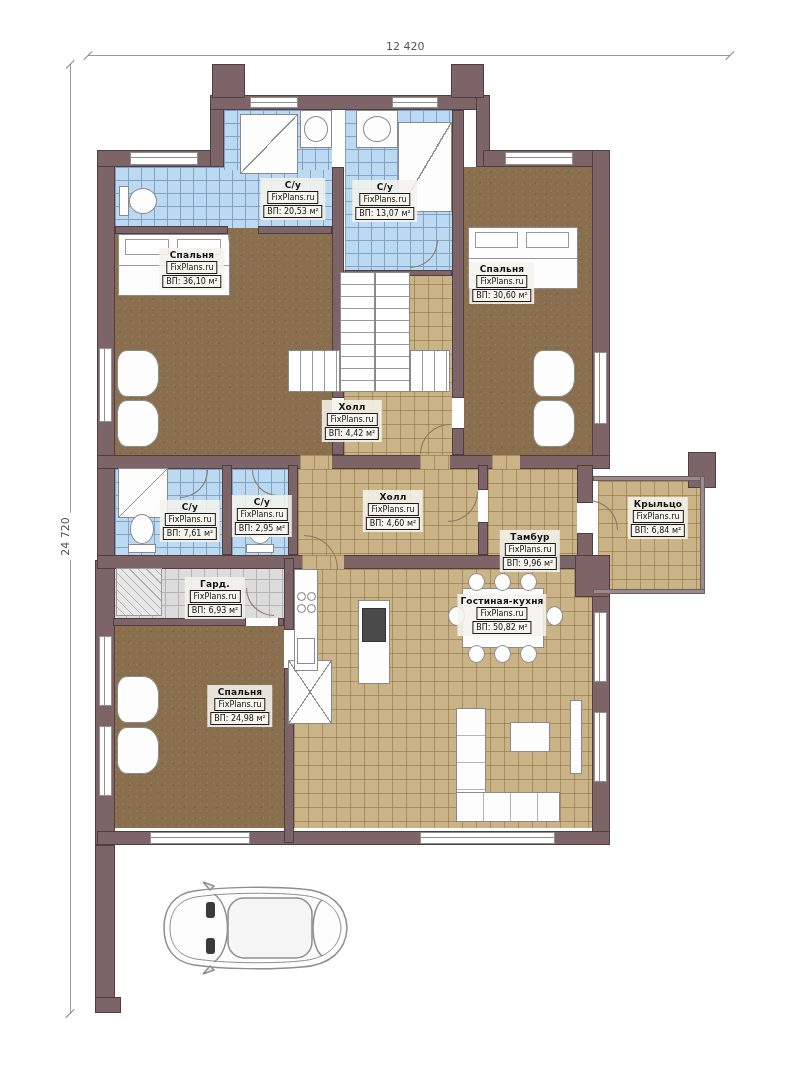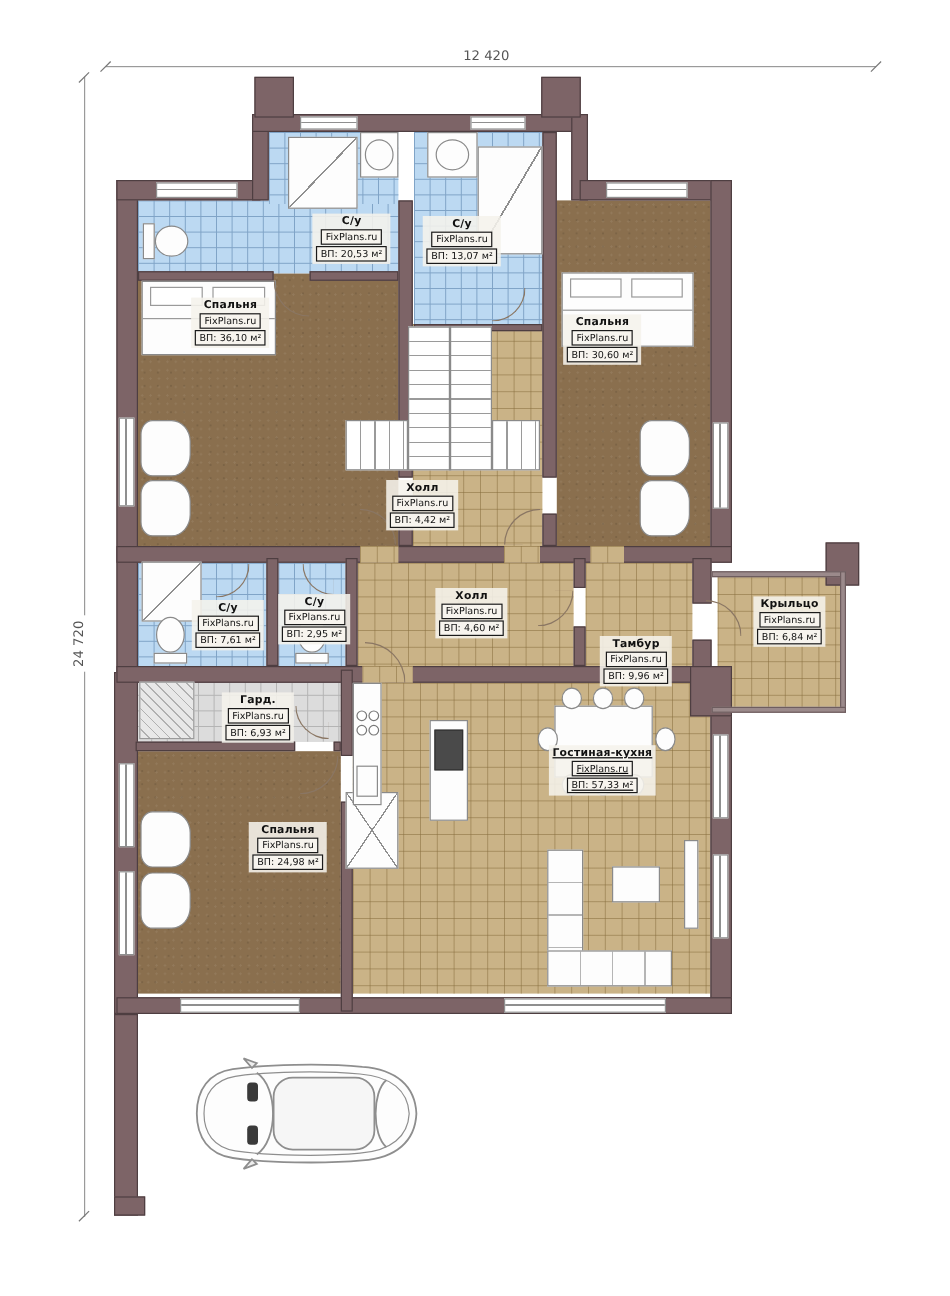--- a/index.html
+++ b/index.html
@@ -288,24 +288,24 @@
   <div class="room-label" style="left:658px;top:497px;">
     <div class="room-name">Крыльцо</div>
     <div class="room-box">FixPlans.ru</div>
     <div class="room-box">ВП: 6,84 м²</div>
   </div>
   <div class="room-label" style="left:215px;top:577px;">
     <div class="room-name">Гард.</div>
     <div class="room-box">FixPlans.ru</div>
     <div class="room-box">ВП: 6,93 м²</div>
   </div>
-  <div class="room-label" style="left:502px;top:621px;text-decoration:underline;">
+  <div class="room-label" style="left:502px;top:594px;">
     <div class="room-name">Гостиная-кухня</div>
     <div class="room-box">FixPlans.ru</div>
-    <div class="room-box">ВП: 57,33 м²</div>
+    <div class="room-box">ВП: 50,82 м²</div>
   </div>
   <div class="room-label" style="left:240px;top:685px;">
     <div class="room-name">Спальня</div>
     <div class="room-box">FixPlans.ru</div>
     <div class="room-box">ВП: 24,98 м²</div>
   </div>
 
   <svg class="a" style="left:150px;top:878px;z-index:20;" width="205" height="100" viewBox="0 0 205 100">
     <g fill="#fdfdfd" stroke="#8e8e8e" stroke-width="1.5">
       <path d="M14 50 C14 30 24 16 44 13 C70 9 120 8 152 11 C180 13 196 27 197 50 C196 73 180 87 152 89 C120 92 70 91 44 87 C24 84 14 70 14 50 Z"></path>

